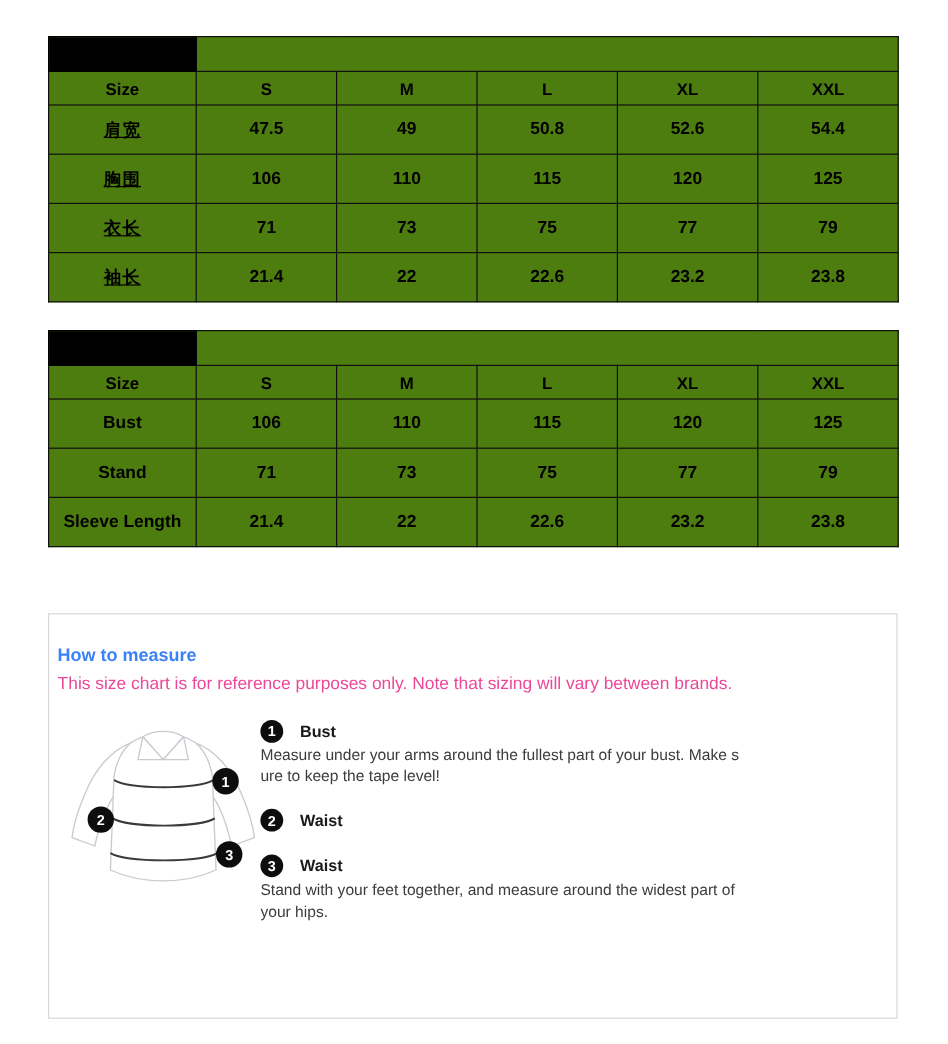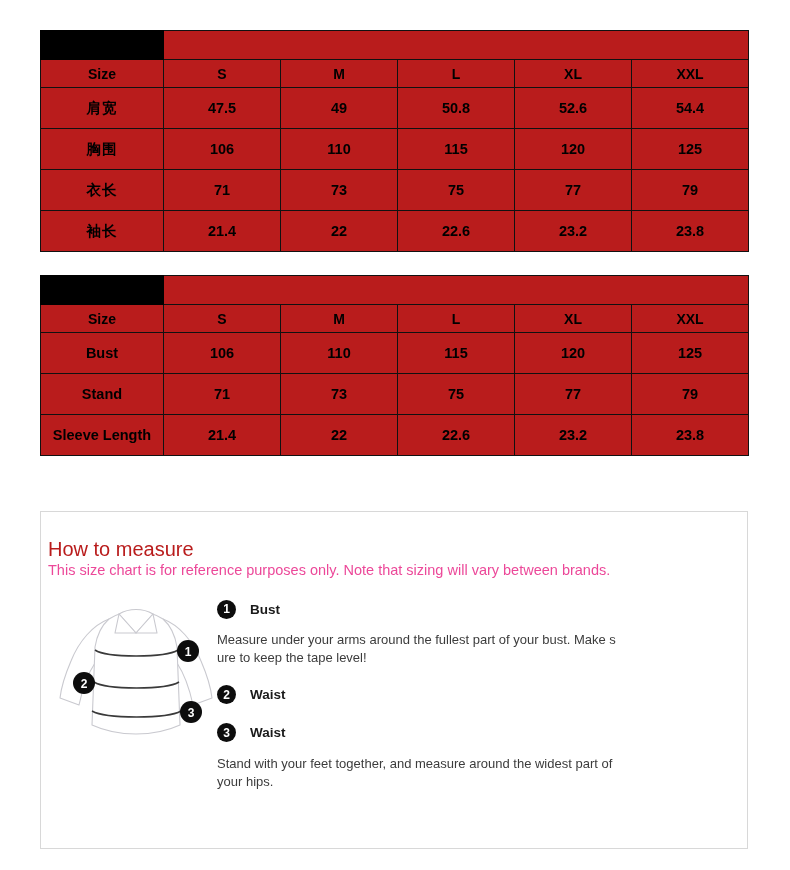--- a/index.html
+++ b/index.html
@@ -21,21 +21,21 @@
     width: 790px;
     height: 870px;
     background: #ffffff;
   }
 
   
   .size-table {
     position: absolute;
     border-collapse: collapse;
     table-layout: fixed;
-    background: #b91c1c;
+    background: #4d7c0f;
   }
   .size-table td {
     border: 1.6px solid #111111;
     text-align: center;
     vertical-align: middle;
     font-weight: bold;
     color: #000000;
     padding: 0;
   }
 
@@ -48,42 +48,42 @@
   }
   .unit-cell.align-left { text-align: left; padding-left: 18px; }
   .unit-cell.align-center { text-align: center; }
   .unit-blank {
     border-left-color: #111111 !important;
   }
 
   .row-header td { height: 27px; font-size: 14px; }
   .row-data td { height: 40px; font-size: 14.5px; }
 
-  .label-cn { font-size: 15px; letter-spacing: 1px; }
+  .label-cn { font-size: 15px; letter-spacing: 1px; text-decoration: underline; }
   .label-en { font-size: 14.5px; }
 
   
   .info-panel {
     position: absolute;
     left: 40px;
     top: 511px;
     width: 708px;
     height: 338px;
     border: 1px solid #d8d8d8;
     background: #ffffff;
     box-sizing: border-box;
   }
 
   .how-title {
     position: absolute;
     left: 7px;
     top: 26px;
-    font-size: 20px;
-    font-weight: normal;
-    color: #b91c1c;
+    font-size: 15px;
+    font-weight: bold;
+    color: #3b82f6;
   }
   .how-sub {
     position: absolute;
     left: 7px;
     top: 50px;
     font-size: 14.5px;
     color: #ec4899;
     white-space: nowrap;
   }
 
@@ -122,21 +122,21 @@
     justify-content: center;
     flex: 0 0 auto;
   }
   .step-name {
     margin-left: 14px;
     font-size: 13.5px;
     font-weight: bold;
     color: #1a1a1a;
   }
   .step-desc {
-    margin-top: 12px;
+    margin-top: 1px;
     width: 404px;
     font-size: 13px;
     line-height: 1.38;
     color: #3c3c3c;
     word-break: break-all;
   }
 </style>
 </head>
 <body>
 

